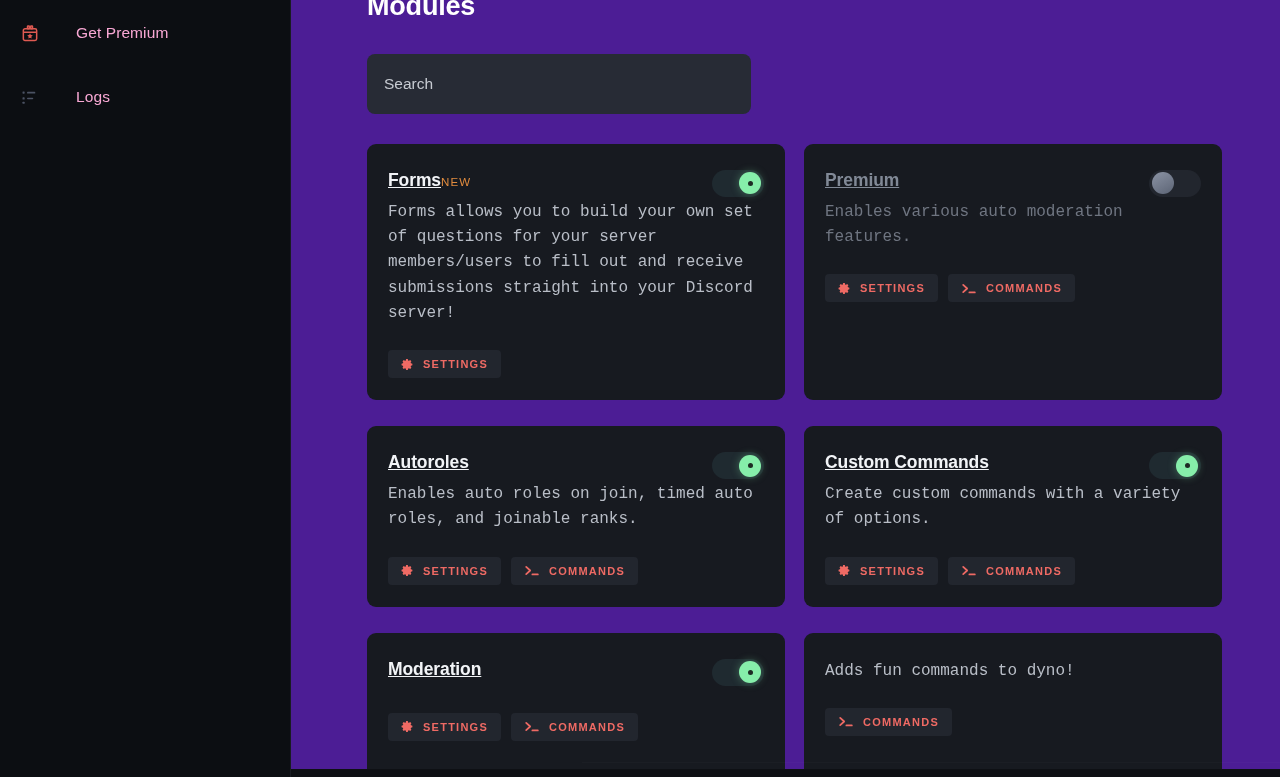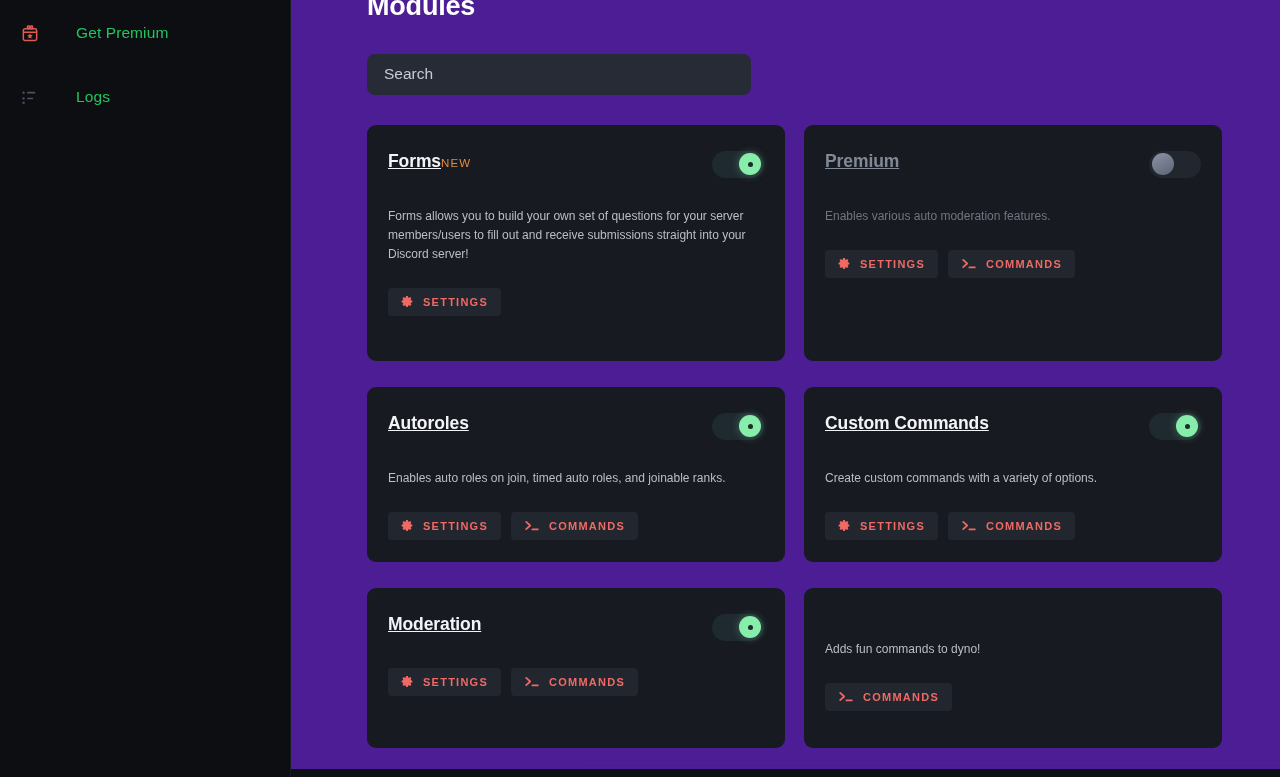--- a/index.html
+++ b/index.html
@@ -46,21 +46,21 @@
     width: 32px;
     flex: 0 0 32px;
     display: flex;
     align-items: center;
     justify-content: center;
   }
 
   .nav-label {
     margin-left: 30px;
     font-size: 15.5px;
-    color: #22c55e;
+    color: #f9a8d4;
     letter-spacing: .1px;
   }
 
   
   .main {
     flex: 1 1 auto;
     height: 777px;
     position: relative;
     overflow: hidden;
     background: #4c1d95;
@@ -78,21 +78,21 @@
     color: #ffffff;
     letter-spacing: -0.2px;
     line-height: 1.4;
     padding-top: 14px;
   }
 
   .search-wrap { margin-top: 28px; }
 
   .search-input {
     width: 384px;
-    height: 41px;
+    height: 60px;
     background: #272b35;
     border: none;
     border-radius: 8px;
     outline: none;
     color: #d4d7dd;
     font-size: 15.5px;
     font-family: "Liberation Sans", sans-serif;
     padding: 0 17px;
   }
   .search-input::placeholder { color: #c7cbd2; opacity: 1; }
@@ -136,25 +136,25 @@
 
   .badge-new {
     margin-left: 0;
     font-size: 11.5px;
     font-weight: normal;
     letter-spacing: 1.2px;
     color: #e08b3e;
   }
 
   .card-desc {
-    margin-top: 26px;
-    font-size: 12px;
+    font-size: 16px;
     line-height: 1.58;
     color: #b9bec7;
     max-width: 370px;
+    font-family: Liberation Mono, monospace;
   }
   .card.off .card-desc { color: #6f7581; }
 
   .card-actions {
     margin-top: 24px;
     display: flex;
     gap: 10px;
   }
 
   .btn {

